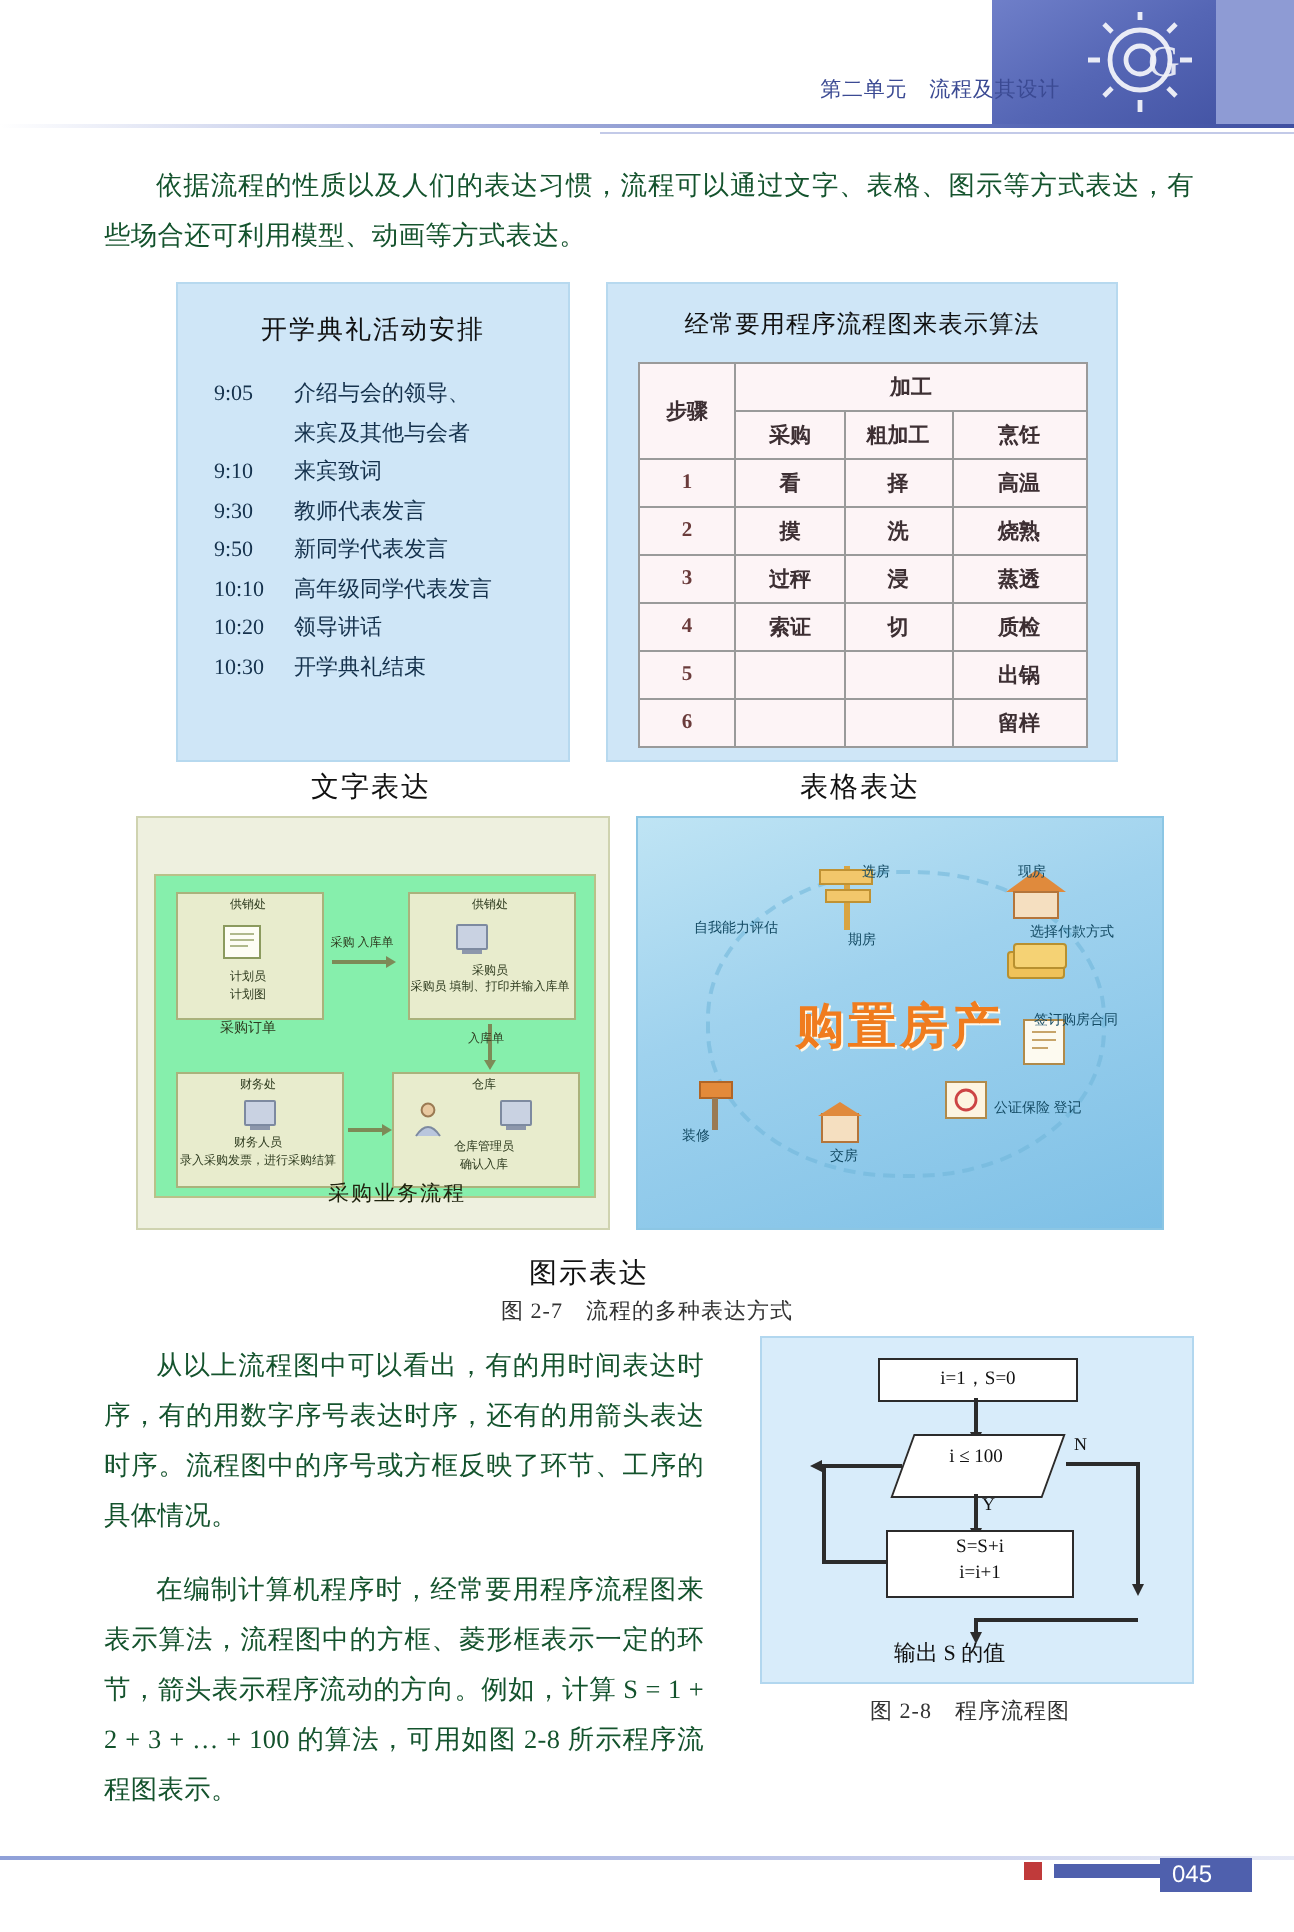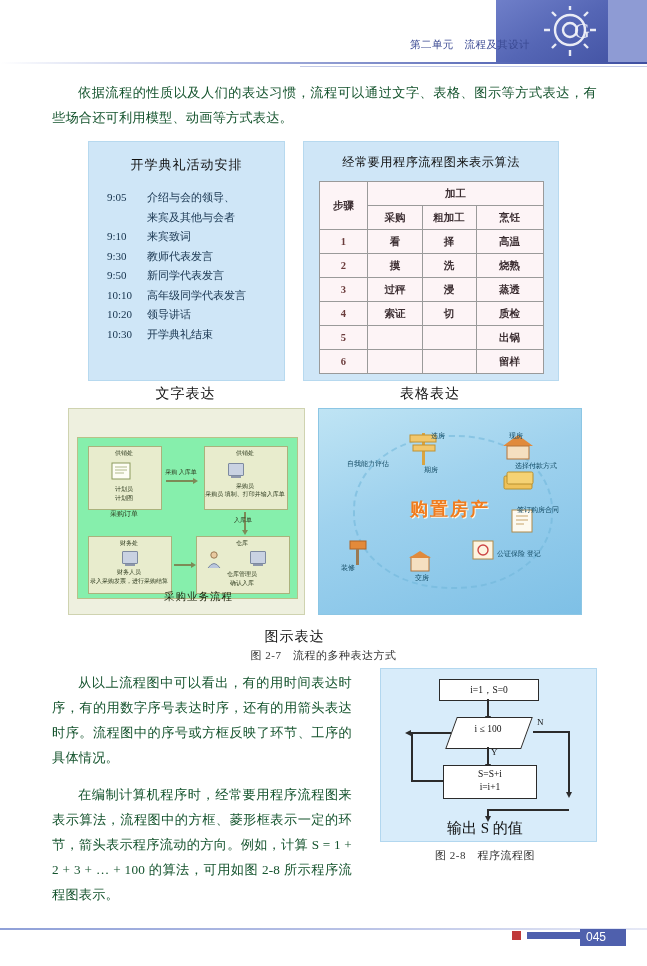--- a/index.html
+++ b/index.html
@@ -276,21 +276,21 @@
     width: 262px;
     height: 205px;
     background: linear-gradient(160deg, #bfe4f4 0%, #9fd2ee 40%, #7ec0e6 100%);
     border: 1px solid #8cc6e4;
     overflow: hidden;
   }
   .hr-center {
     position: absolute;
     top: 88px; left: 0; width: 262px;
     text-align: center;
-    font-size: 18px;
+    font-size: 24px;
     color: #f07c1e;
     font-weight: bold;
     letter-spacing: 2px;
     text-shadow: 1px 1px 0 #fff8e8;
   }
   .hr-node {
     position: absolute;
     font-size: 7px;
     color: #134a63;
     text-align: center;
@@ -661,21 +661,21 @@
 
   <div class="fl-box" style="left:62px; top:96px; width:92px; height:30px; padding-top:2px; white-space:pre-line;">S=S+i
 i=i+1</div>
 
   <div class="fl-line" style="left:30px; top:111px; width:32px; height:1.5px;"></div>
   <div class="fl-line" style="left:30px; top:63px; width:1.5px; height:48px;"></div>
   <div class="fl-line fl-arrow-left" style="left:30px; top:63px; width:40px; height:1.5px;"></div>
 
   <div class="fl-line" style="left:106px; top:140px; width:82px; height:1.5px;"></div>
   <div class="fl-line fl-arrow-down" style="left:106px; top:140px; width:1.5px; height:8px;"></div>
-  <div class="fl-txt" style="left:66px; top:150px; font-size:15px;">输出 S 的值</div>
+  <div class="fl-txt" style="left:66px; top:150px; font-size:11px;">输出 S 的值</div>
 </div>
 <div id="cap-fig28">图 2-8　程序流程图</div>
 
 <div class="footer-rule"></div>
 <div class="footer-sq"></div>
 <div class="footer-bar"></div>
 <div class="footer-numbg"></div>
 <div class="footer-num">045</div>
 
 </body></html>

